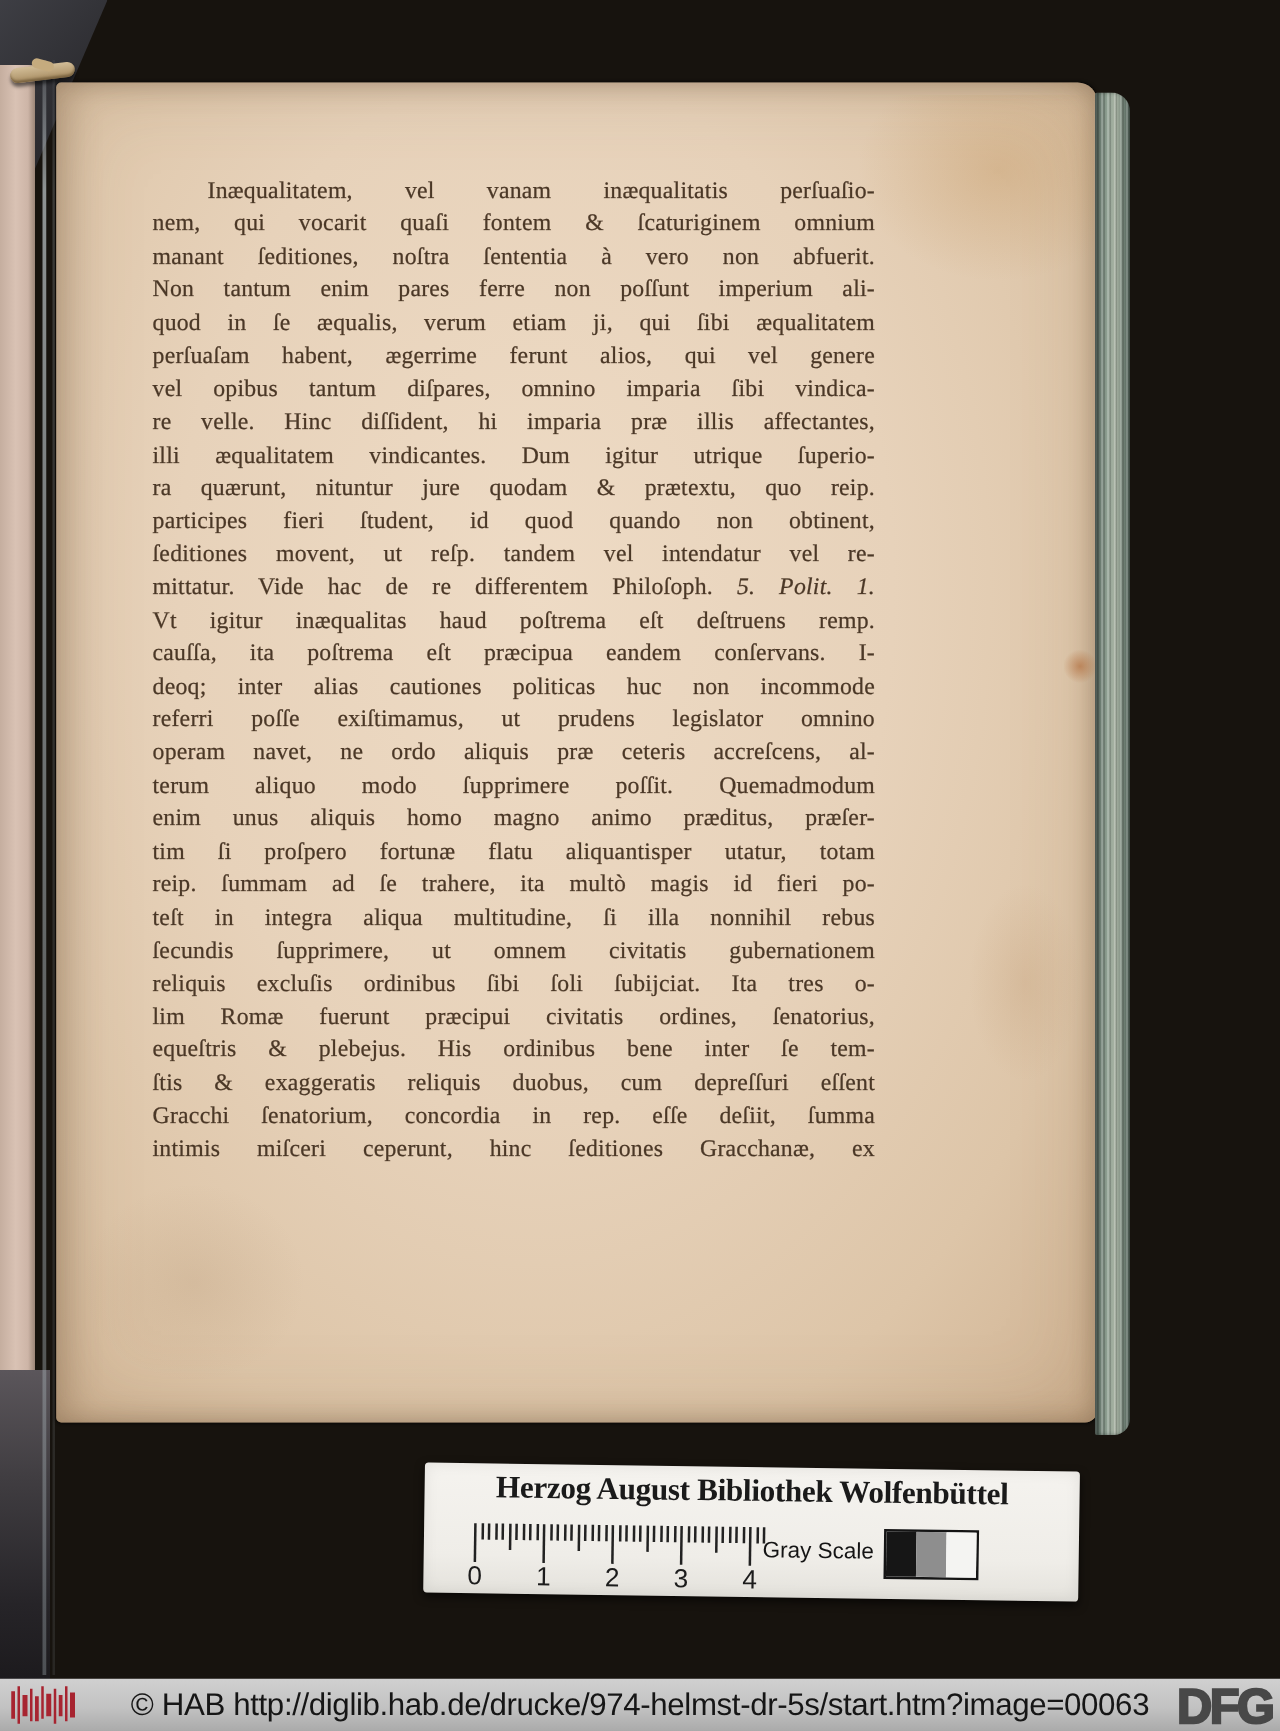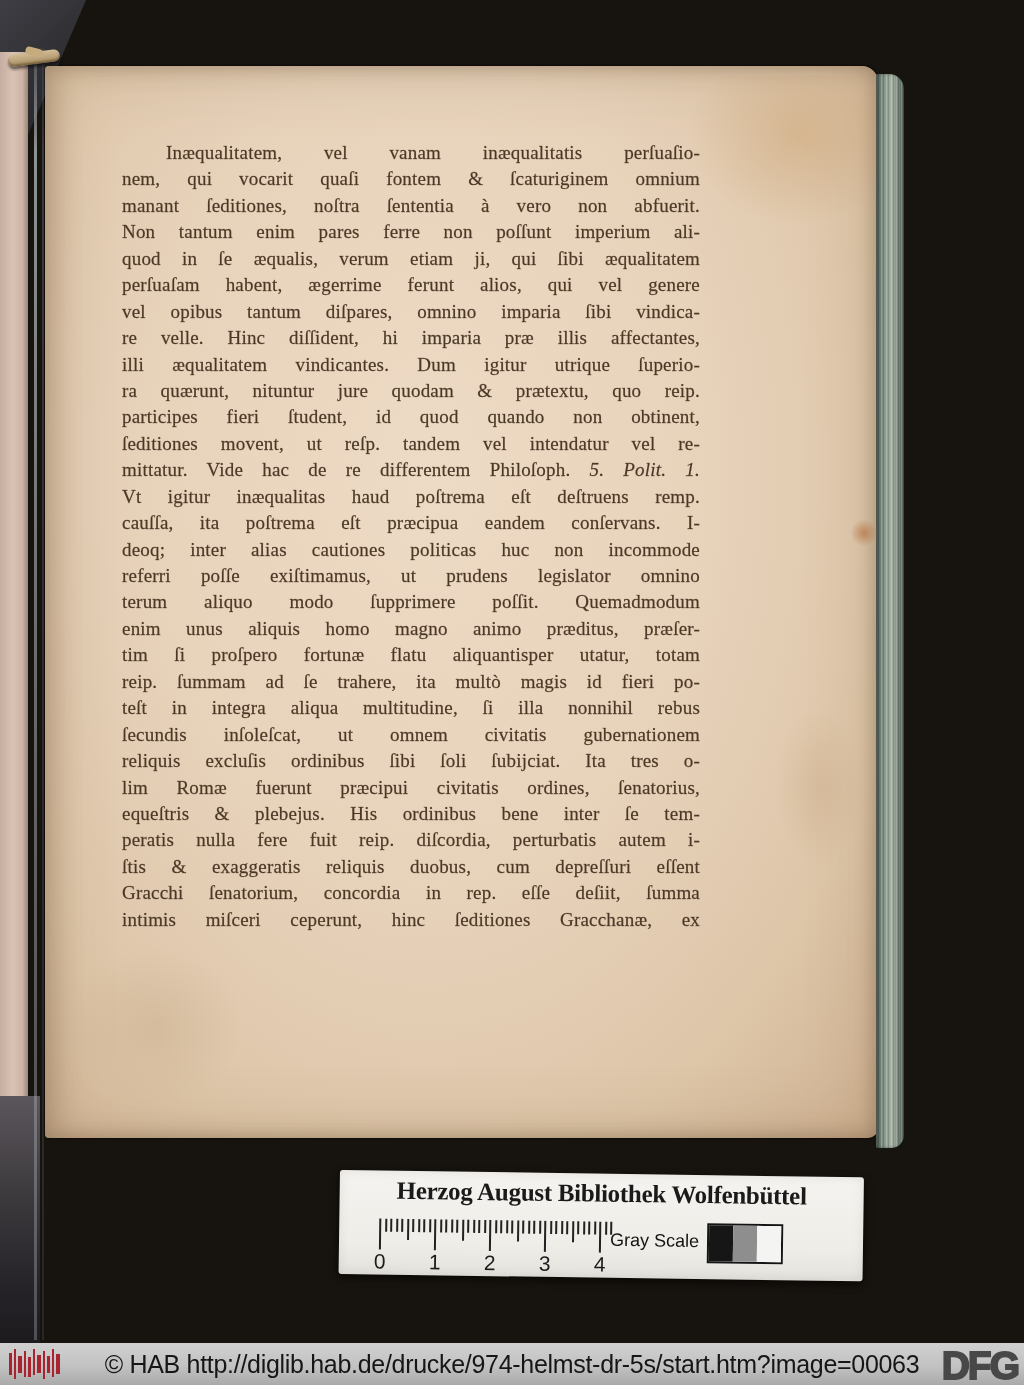--- a/index.html
+++ b/index.html
@@ -123,30 +123,30 @@
         <div class="line"><span>re velle.  Hinc diſſident, hi imparia præ illis affectantes,</span></div>
         <div class="line"><span>illi æqualitatem vindicantes. Dum igitur utrique ſuperio-</span></div>
         <div class="line"><span>ra quærunt, nituntur jure quodam &amp; prætextu, quo reip.</span></div>
         <div class="line"><span>participes fieri ſtudent, id quod quando non obtinent,</span></div>
         <div class="line"><span>ſeditiones movent, ut reſp. tandem vel intendatur vel re-</span></div>
         <div class="line"><span>mittatur. Vide hac de re differentem Philoſoph.</span><span class="ref"> 5. Polit. 1.</span></div>
         <div class="line"><span>Vt igitur inæqualitas haud poſtrema eſt deſtruens remp.</span></div>
         <div class="line"><span>cauſſa, ita poſtrema eſt præcipua eandem conſervans.  I-</span></div>
         <div class="line"><span>deoq; inter alias cautiones politicas huc non incommode</span></div>
         <div class="line"><span>referri poſſe exiſtimamus, ut prudens legislator omnino</span></div>
+        <div class="line"><span>operam navet, ne ordo aliquis præ ceteris accreſcens, al-</span></div>
         <div class="line"><span>terum aliquo modo ſupprimere poſſit.  Quemadmodum</span></div>
         <div class="line"><span>enim unus aliquis homo magno animo præditus, præſer-</span></div>
         <div class="line"><span>tim ſi proſpero fortunæ flatu aliquantisper utatur, totam</span></div>
         <div class="line"><span>reip. ſummam ad ſe trahere, ita multò magis id fieri po-</span></div>
         <div class="line"><span>teſt in integra aliqua multitudine, ſi illa nonnihil rebus</span></div>
-        <div class="line"><span>ſecundis inſoleſcat, ut omnem civitatis gubernationem</span></div>
+        <div class="line"><span>ſecundis ſupprimere, ut omnem civitatis gubernationem</span></div>
         <div class="line"><span>reliquis excluſis ordinibus ſibi ſoli ſubijciat.  Ita tres o-</span></div>
         <div class="line"><span>lim Romæ fuerunt præcipui civitatis ordines, ſenatorius,</span></div>
         <div class="line"><span>equeſtris &amp; plebejus.  His ordinibus bene inter ſe tem-</span></div>
-        <div class="line"><span>peratis nulla fere fuit reip. diſcordia, perturbatis autem i-</span></div>
         <div class="line"><span>ſtis &amp; exaggeratis reliquis duobus, cum depreſſuri eſſent</span></div>
         <div class="line"><span>Gracchi ſenatorium, concordia in rep. eſſe deſiit, ſumma</span></div>
         <div class="line"><span>intimis miſceri ceperunt, hinc ſeditiones Gracchanæ, ex</span></div>
       </div>
   </div>
 
   <div class="fore-edge"></div>
 
   <div class="label-card">
     <div class="card-title">Herzog August Bibliothek Wolfenbüttel</div>

